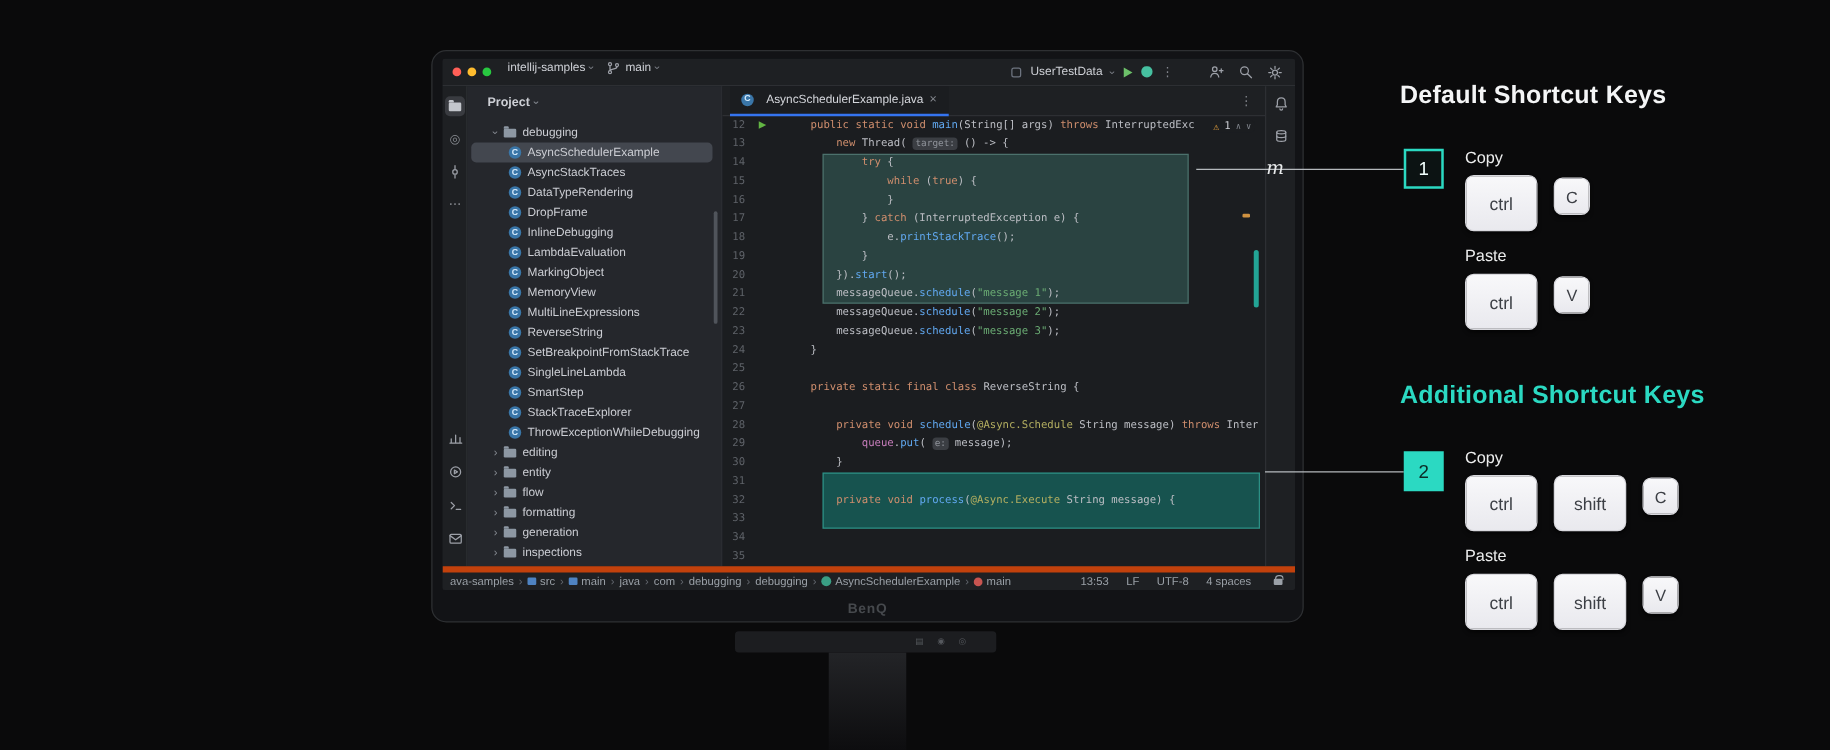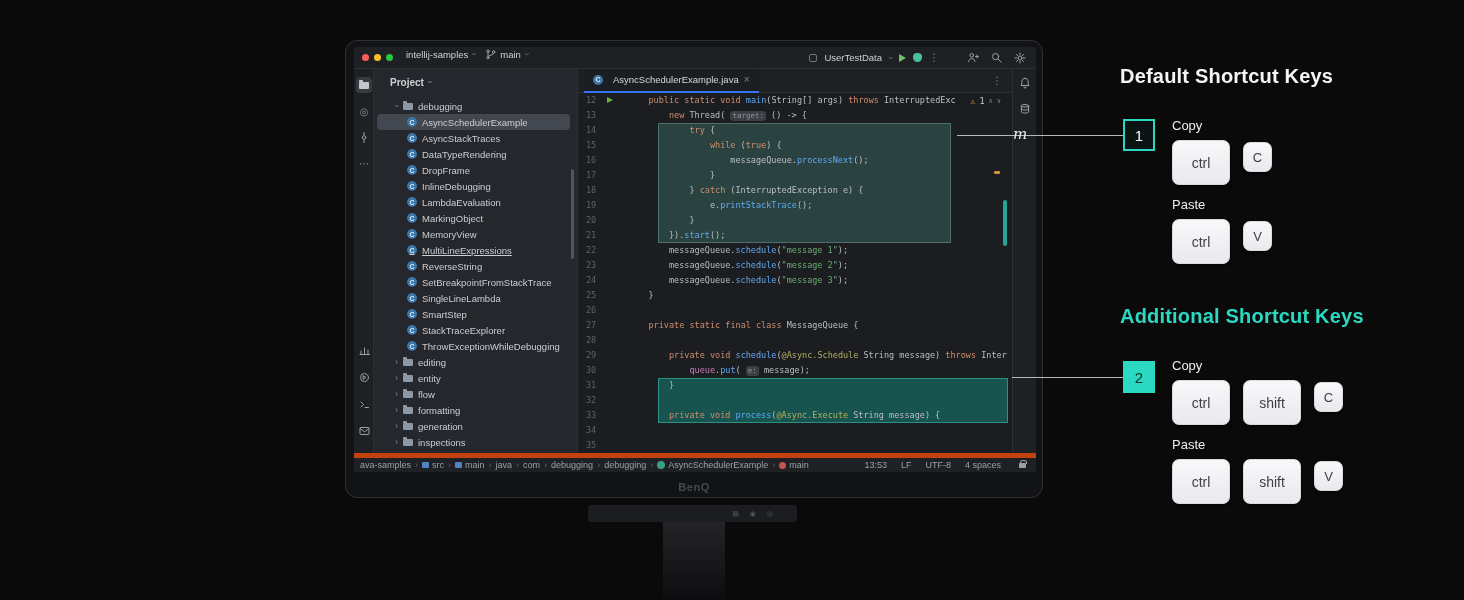--- a/index.html
+++ b/index.html
@@ -235,21 +235,21 @@
               <span>LambdaEvaluation</span>
             </div>
             <div class="tree-row" style="padding-left: 30px;">
               <span class="class-ic">C</span>
               <span>MarkingObject</span>
             </div>
             <div class="tree-row" style="padding-left: 30px;">
               <span class="class-ic">C</span>
               <span>MemoryView</span>
             </div>
-            <div class="tree-row" style="padding-left: 30px; text-decoration: underline;">
+            <div class="tree-row" style="padding-left: 30px;">
               <span class="class-ic">C</span>
               <span>MultiLineExpressions</span>
             </div>
             <div class="tree-row" style="padding-left: 30px;">
               <span class="class-ic">C</span>
               <span>ReverseString</span>
             </div>
             <div class="tree-row" style="padding-left: 30px;">
               <span class="class-ic">C</span>
               <span>SetBreakpointFromStackTrace</span>
@@ -340,32 +340,31 @@
               <div class="gutter-row">32</div>
               <div class="gutter-row">33</div>
               <div class="gutter-row">34</div>
               <div class="gutter-row">35</div>
             </div>
           <div class="code" id="code">
               <div class="code-row"><span class="txt">    </span><span class="kw">public</span><span class="txt"> </span><span class="kw">static</span><span class="txt"> </span><span class="kw">void</span><span class="txt"> </span><span class="mth">main</span><span class="txt">(String[] args) </span><span class="kw">throws</span><span class="txt"> InterruptedExc</span></div>
               <div class="code-row"><span class="txt">        </span><span class="kw">new</span><span class="txt"> Thread( </span><span class="inlay">target:</span><span class="txt"> () -&gt; {</span></div>
               <div class="code-row"><span class="txt">            </span><span class="kw">try</span><span class="txt"> {</span></div>
               <div class="code-row"><span class="txt">                </span><span class="kw">while</span><span class="txt"> (</span><span class="kw">true</span><span class="txt">) {</span></div>
-              <div class="code-row"><span class="txt">                    messageQueue.</span><span class="mth">processNext</span><span class="txt">();</span></div>
               <div class="code-row"><span class="txt">                }</span></div>
               <div class="code-row"><span class="txt">            } </span><span class="kw">catch</span><span class="txt"> (InterruptedException e) {</span></div>
               <div class="code-row"><span class="txt">                e.</span><span class="mth">printStackTrace</span><span class="txt">();</span></div>
               <div class="code-row"><span class="txt">            }</span></div>
               <div class="code-row"><span class="txt">        }).</span><span class="mth">start</span><span class="txt">();</span></div>
               <div class="code-row"><span class="txt">        messageQueue.</span><span class="mth">schedule</span><span class="txt">(</span><span class="str">"message 1"</span><span class="txt">);</span></div>
               <div class="code-row"><span class="txt">        messageQueue.</span><span class="mth">schedule</span><span class="txt">(</span><span class="str">"message 2"</span><span class="txt">);</span></div>
               <div class="code-row"><span class="txt">        messageQueue.</span><span class="mth">schedule</span><span class="txt">(</span><span class="str">"message 3"</span><span class="txt">);</span></div>
               <div class="code-row"><span class="txt">    }</span></div>
               <div class="code-row"></div>
-              <div class="code-row"><span class="txt">    </span><span class="kw">private</span><span class="txt"> </span><span class="kw">static</span><span class="txt"> </span><span class="kw">final</span><span class="txt"> </span><span class="kw">class</span><span class="txt"> MessageQueue {</span></div>
+              <div class="code-row"><span class="txt">    </span><span class="kw">private</span><span class="txt"> </span><span class="kw">static</span><span class="txt"> </span><span class="kw">final</span><span class="txt"> </span><span class="kw">class</span><span class="txt"> ReverseString {</span></div>
               <div class="code-row"></div>
               <div class="code-row"><span class="txt">        </span><span class="kw">private</span><span class="txt"> </span><span class="kw">void</span><span class="txt"> </span><span class="mth">schedule</span><span class="txt">(</span><span class="ann">@Async.Schedule</span><span class="txt"> String message) </span><span class="kw">throws</span><span class="txt"> Inter</span></div>
               <div class="code-row"><span class="txt">            </span><span class="fld">queue</span><span class="txt">.</span><span class="mth">put</span><span class="txt">( </span><span class="inlay">e:</span><span class="txt"> message);</span></div>
               <div class="code-row"><span class="txt">        }</span></div>
               <div class="code-row"></div>
               <div class="code-row"><span class="txt">        </span><span class="kw">private</span><span class="txt"> </span><span class="kw">void</span><span class="txt"> </span><span class="mth">process</span><span class="txt">(</span><span class="ann">@Async.Execute</span><span class="txt"> String message) {</span></div>
             </div>
           <div class="inspect">
             <span class="warn">⚠</span>
             <span class="wcount">1</span>

